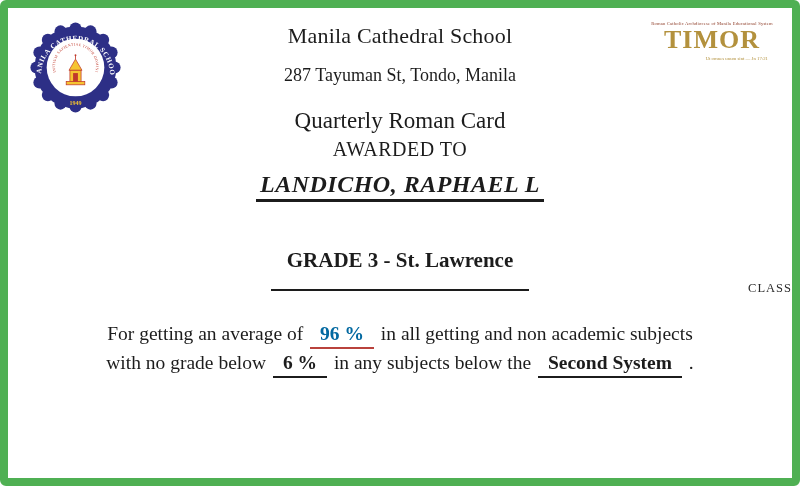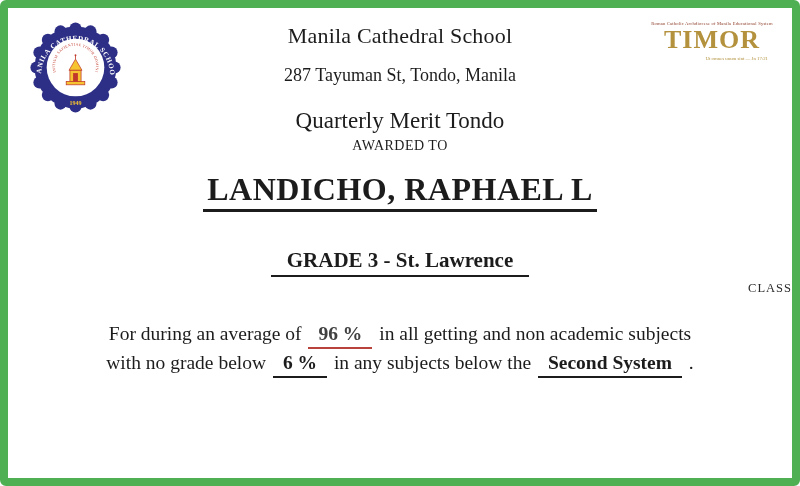--- a/index.html
+++ b/index.html
@@ -18,39 +18,39 @@
   .seal{position:absolute;top:13px;left:21px;width:93px;height:93px;}
   .school-header{position:absolute;top:15px;left:0;right:0;text-align:center;}
   .school-name{font-size:22px;letter-spacing:.2px;}
   .school-address{font-size:18px;margin-top:16px;}
   .rcames{position:absolute;top:13px;right:10px;width:140px;text-align:center;line-height:1.1;}
   .rcames-org{font-size:4.6px;color:#8d3b26;white-space:nowrap;letter-spacing:.2px;}
   .rcames-acronym{font-size:26px;font-weight:bold;color:#b3913d;letter-spacing:1px;margin-top:0px;}
   .rcames-tagline{font-size:4.8px;color:#b3913d;text-align:right;padding-right:14px;margin-top:1px;}
   
   .title{position:absolute;top:100px;left:0;right:0;text-align:center;font-size:23px;}
-  .awarded{position:absolute;top:130px;left:0;right:0;text-align:center;font-size:14px;letter-spacing:.5px;}
+  .awarded{position:absolute;top:130px;left:0;right:0;text-align:center;font-size:20px;letter-spacing:.5px;}
   .name-row{position:absolute;top:163px;left:0;right:0;text-align:center;}
   .name-row span{
-    display:inline-block;font-size:32px;font-weight:bold;letter-spacing:.5px;
-    border-bottom:3px solid #1c1c1c;padding:0 4px 1px 4px;
+    display:inline-block;font-size:24px;font-weight:bold;letter-spacing:.5px;
+    border-bottom:3px solid #1c1c1c;padding:0 4px 1px 4px;font-style:italic;
   }
   .grade-row{position:absolute;top:240px;left:0;right:0;text-align:center;}
   .grade-row span{
     display:inline-block;font-size:21px;font-weight:bold;
-    border-bottom:2px solid #1c1c1c;padding:0 16px 2px 16px;
+    border-bottom:2px solid #1c1c1c;padding:0 16px 16px 16px;
   }
   .class-label{position:absolute;top:273px;left:0;right:0;text-align:right;font-size:12.5px;letter-spacing:1px;color:#2a2a2a;}
   .citation{position:absolute;top:312px;left:0;right:0;text-align:center;font-size:19.5px;line-height:27px;}
   .blank{
     display:inline-block;font-weight:bold;
     border-bottom:2px solid #1c1c1c;
     padding:0 10px 0 10px;margin:0 2px;
   }
-  .blank.red{color:#404040;border-bottom-color:#b9423c;}
+  .blank.red{color:#0369a1;border-bottom-color:#b9423c;}
 </style>
 </head>
 <body>
 
 <div class="page">
 
   <div class="seal">
     <svg viewBox="0 0 100 100" width="93" height="93">
       <g fill="#2d2f86">
         <circle cx="92" cy="50" r="6.5"></circle>
@@ -98,35 +98,35 @@
     <div class="school-name">Manila Cathedral School</div>
     <div class="school-address">287 Tayuman St, Tondo, Manila</div>
   </div>
 
   <div class="rcames">
     <div class="rcames-org">Roman Catholic Archdiocese of Manila Educational System</div>
     <div class="rcames-acronym">TIMOR</div>
     <div class="rcames-tagline">Ut omnes unum sint — Jn 17:21</div>
   </div>
 
-  <div class="title">Quarterly Merit Tondo</div>
+  <div class="title">Quarterly Roman Card</div>
   <div class="awarded">AWARDED TO</div>
 
   <div class="name-row">
     <span>LANDICHO, RAPHAEL L</span>
   </div>
 
   <div class="grade-row">
     <span>GRADE 3 - St. Lawrence</span>
   </div>
   <div class="class-label">CLASS</div>
 
   <div class="citation">
     <div class="cit-line">
-      <span>For during an average of</span>
+      <span>For getting an average of</span>
       <span class="blank red">96 %</span>
       <span>in all getting and non academic subjects</span>
     </div>
     <div class="cit-line">
       <span>with no grade below</span>
       <span class="blank">6 %</span>
       <span>in any subjects below the</span>
       <span class="blank">Second System</span>
       <span>.</span>
     </div>

